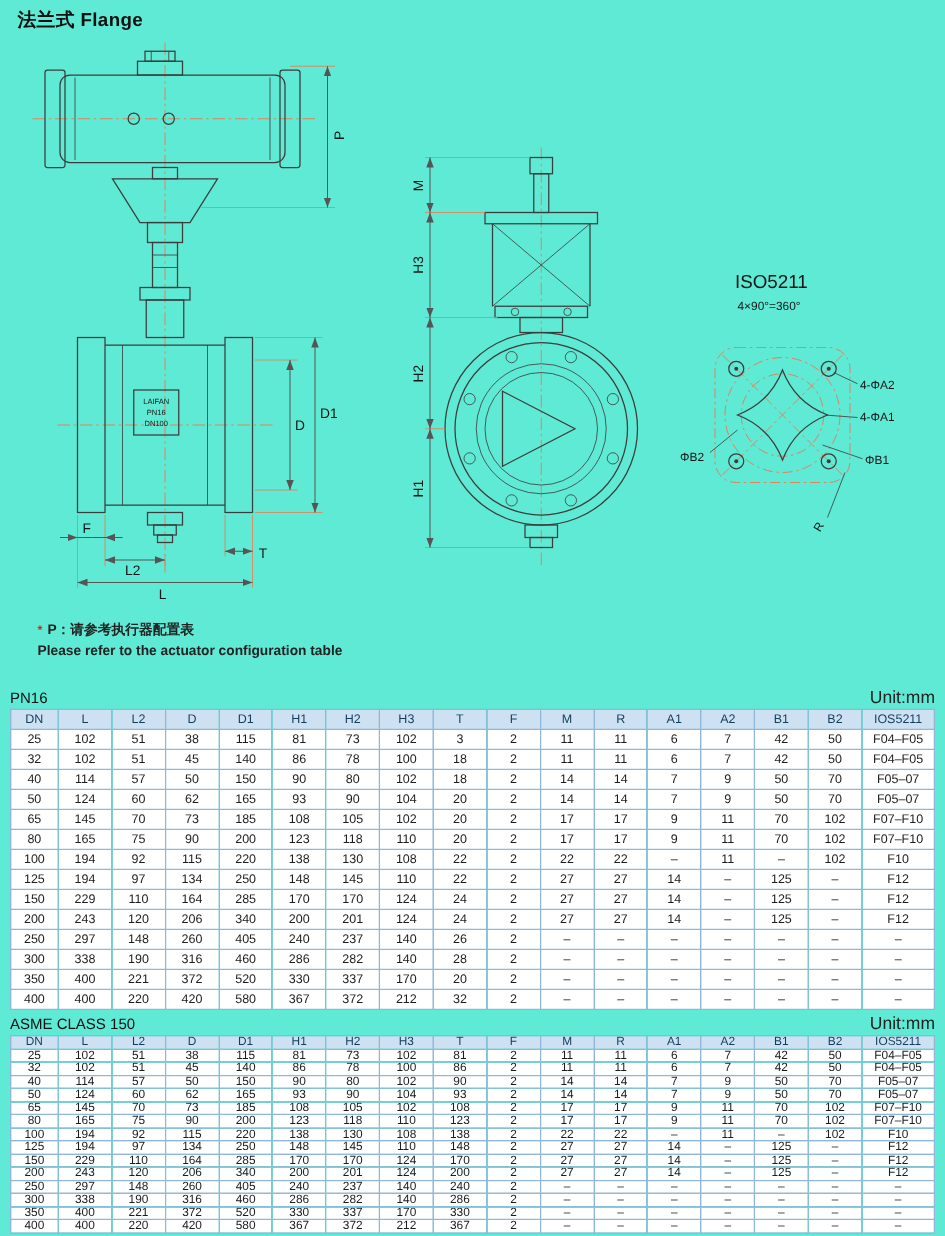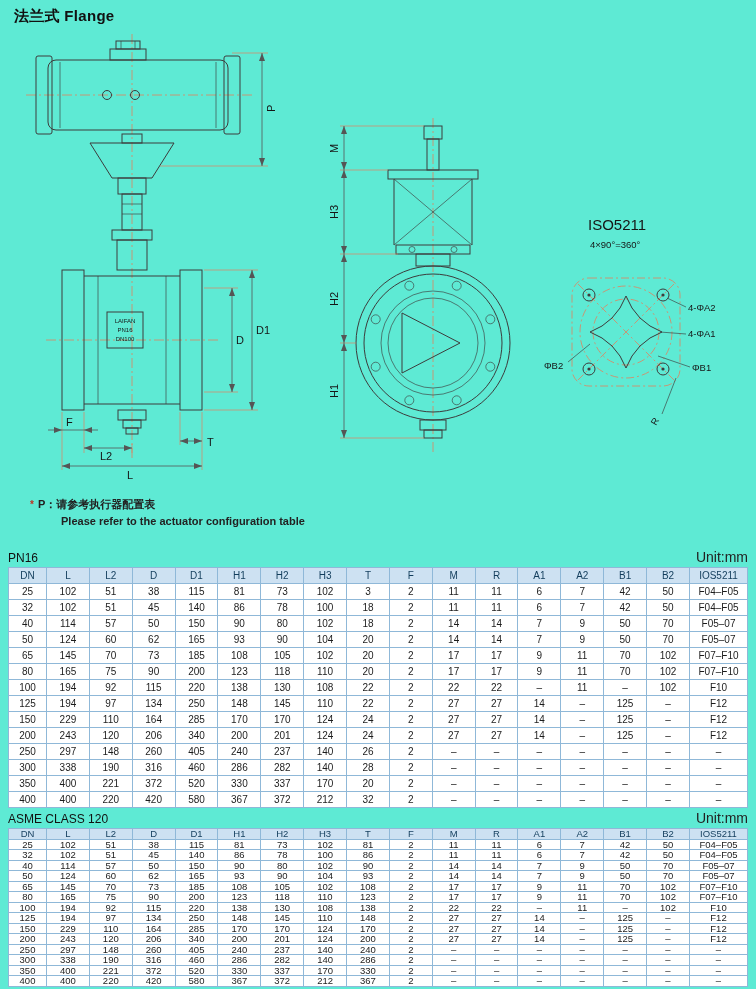--- a/index.html
+++ b/index.html
@@ -12,21 +12,21 @@
   .ln { fill:none; stroke:#3c3c3c; stroke-width:1; }
   .lt { stroke-width:.65; }
   .cl { fill:none; stroke:#e0835e; stroke-width:.8; }
   .ext { stroke:#e0835e; stroke-width:.7; }
   .dim { stroke:#555; stroke-width:.8; fill:none; }
   .dimlbl { font-size:11px; }
   .isolbl { font-size:9.5px; }
   .plate { font-size:6px; text-anchor:middle; }
   .note { position:absolute; left:30px; top:496px; font-size:11px; color:#222; line-height:1.5;font-weight:bold; }
   .note .marker { color:#c03322; margin-right:4px; font-size:10px; }
-  .note .en { margin-left:31px; }
+  .note .en { margin-left:0; }
   .tsec { position:absolute; left:8px; width:740px; }
   .tsec.s1 { top:549px; }
   .tsec.s2 { top:810px; }
   .tsec-head { display:flex; justify-content:space-between; align-items:flex-end; margin-bottom:2px; }
   .tsec-label { font-size:12px; color:#111; }
   .tsec-unit { font-size:14px; color:#222; }
   table { border-collapse:collapse; width:740px; table-layout:fixed;border-radius:10px; }
   th,td { border:1px solid #8fb8d8; text-align:center; overflow:hidden; white-space:nowrap; }
   th { background:#cde1f2; color:#123d5c; font-weight:400; }
   td { color:#1c1c1c; background:#fff; }
@@ -543,21 +543,21 @@
             <td>–</td>
             <td>–</td>
             <td>–</td>
           </tr>
         </tbody>
     </table>
   </div>
 
   <div class="tsec s2">
     <div class="tsec-head">
-      <span class="tsec-label">ASME CLASS 120</span>
+      <span class="tsec-label">ASME CLASS 150</span>
       <span class="tsec-unit">Unit:mm</span>
     </div>
     <table>
       <colgroup>
         <col class="c-dn">
           <col>
           <col>
           <col>
           <col>
           <col>

